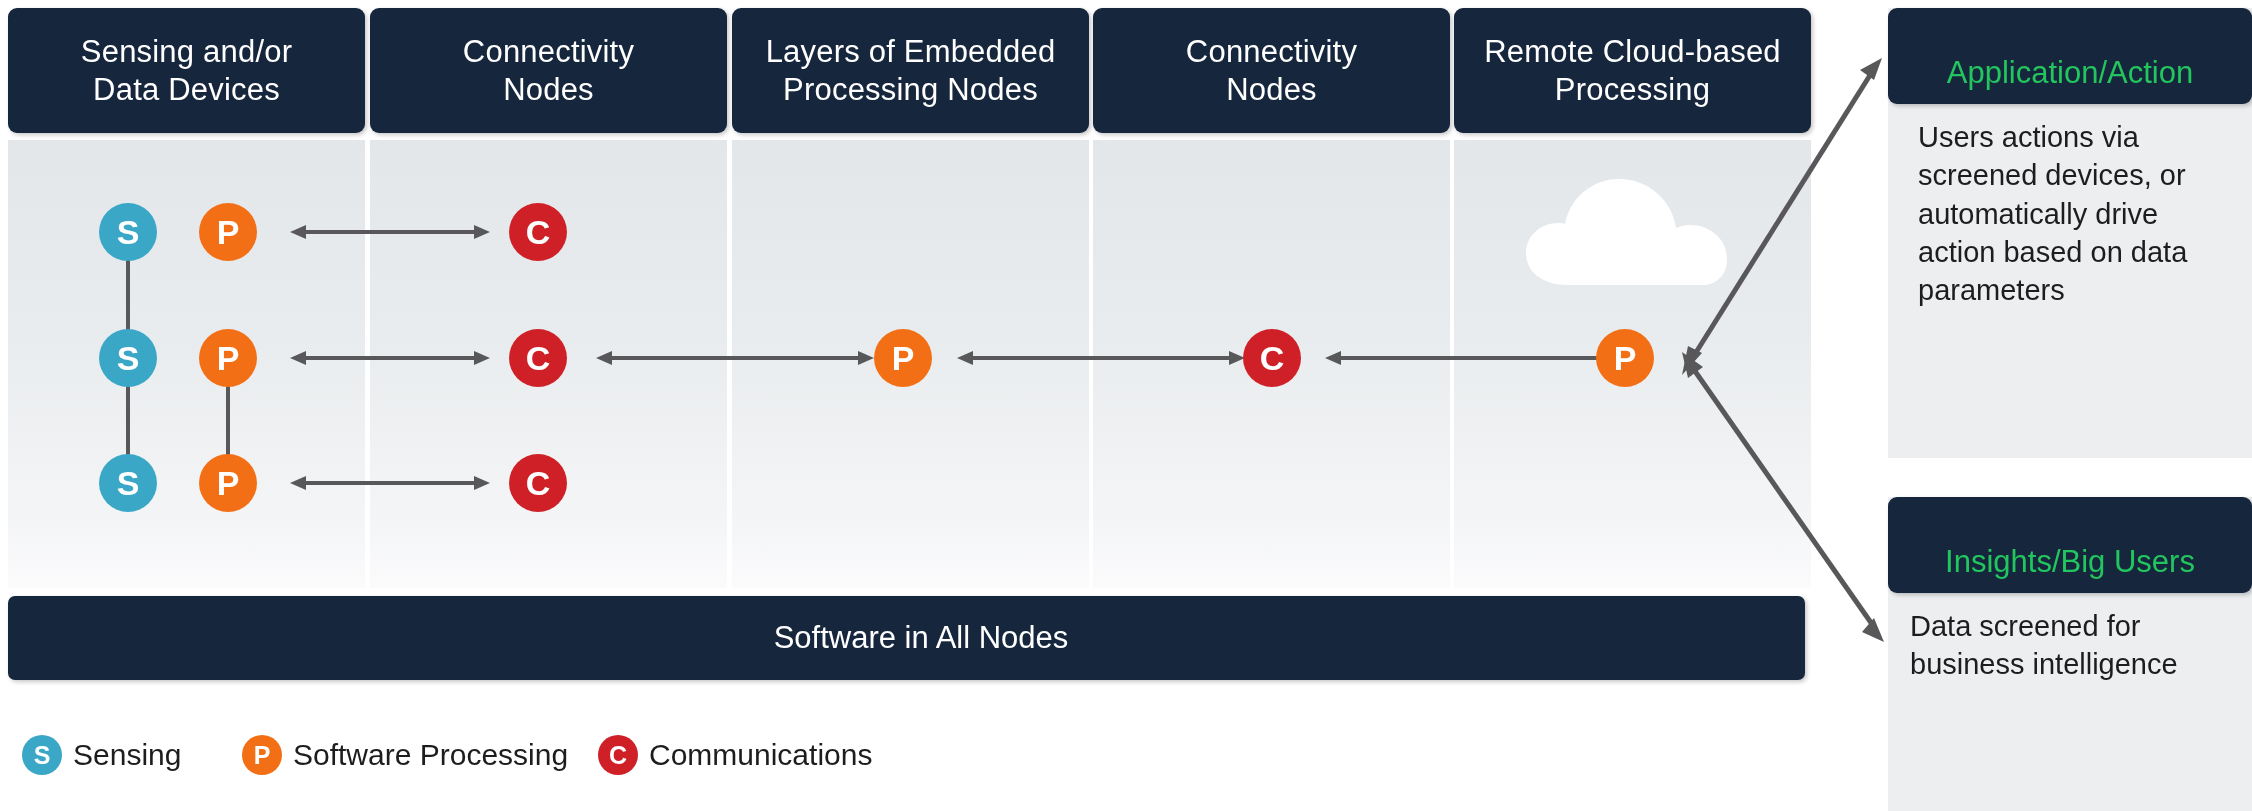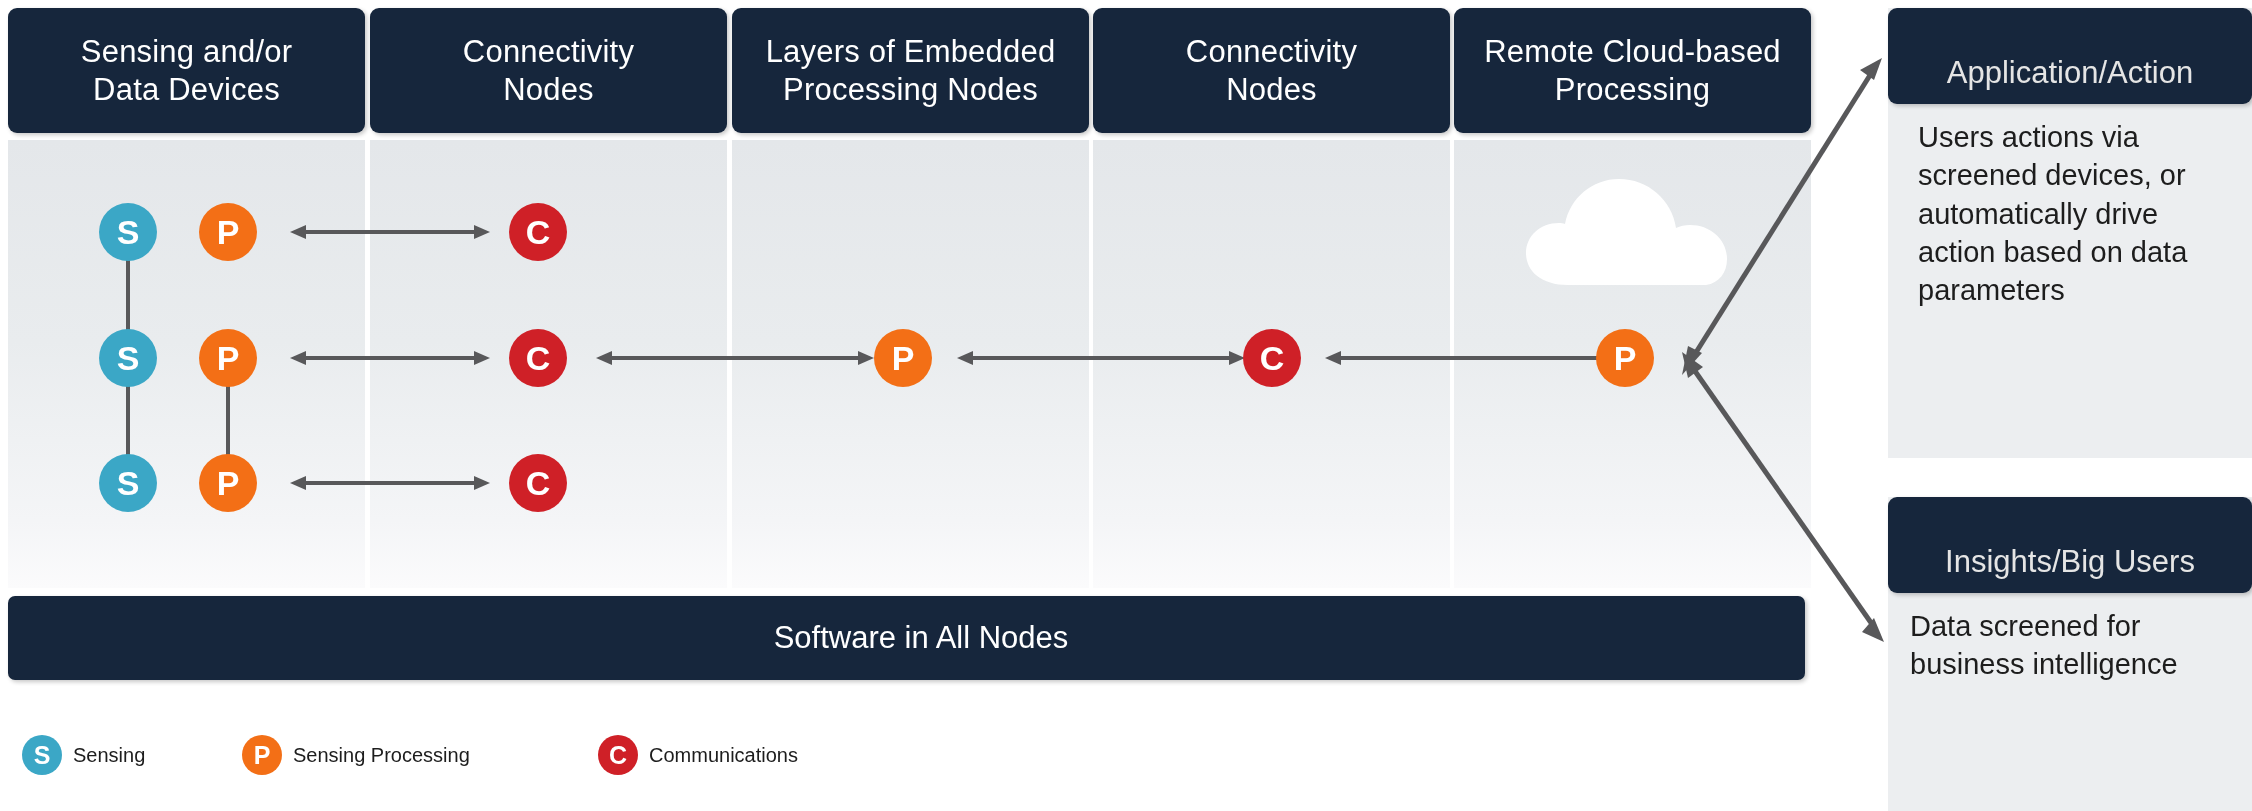--- a/index.html
+++ b/index.html
@@ -36,29 +36,29 @@
   #software-bar{position:absolute;left:8px;top:596px;width:1797px;height:84px;
       background:#16263c;border-radius:7px;box-shadow:2px 2px 4px rgba(0,0,0,.22);
       display:flex;align-items:center;justify-content:center;}
   #software-bar span{color:#fff;font-size:31px;margin-left:29px;}
 
   
   .rpanel{position:absolute;left:1888px;width:364px;background:#eceef0;}
   .rpanel .rhead{position:absolute;left:0;top:0;width:100%;height:96px;
       background:#16263c;border-radius:9px;box-shadow:2px 2px 4px rgba(0,0,0,.22);
       display:flex;align-items:center;justify-content:center;}
-  .rpanel .rhead span{color:#e5e5e5;font-size:31px;margin-top:34px;}
+  .rpanel .rhead span{color:#22c55e;font-size:31px;margin-top:34px;}
   .rpanel .rbody{position:absolute;left:0;width:100%;color:#1d1d1d;font-size:29px;line-height:1.32;}
 
   
   #legend{position:absolute;left:0;top:720px;width:900px;height:70px;}
   .leg-item{position:absolute;display:flex;align-items:center;}
   .leg-dot{width:40px;height:40px;border-radius:50%;display:flex;align-items:center;
       justify-content:center;color:#fff;font-size:25px;font-weight:bold;margin-right:11px;}
-  .leg-label{font-size:20px;color:#1d1d1d;white-space:nowrap;}
+  .leg-label{font-size:30px;color:#1d1d1d;white-space:nowrap;}
 </style>
 </head>
 <body>
 
 <div id="stage">
 
   <div class="col" style="left:8px;">
     <div class="col-body"></div>
     <div class="col-head">
       <span style="white-space:pre-line;">Sensing and/or
@@ -237,21 +237,21 @@
     <div class="leg-item" style="left:22px;top:15px;">
       <div class="leg-dot" style="background:#3ba7c6;">
         <span>S</span>
       </div>
       <div class="leg-label">Sensing</div>
     </div>
     <div class="leg-item" style="left:242px;top:15px;">
       <div class="leg-dot" style="background:#f36f16;">
         <span>P</span>
       </div>
-      <div class="leg-label">Sensing Processing</div>
+      <div class="leg-label">Software Processing</div>
     </div>
     <div class="leg-item" style="left:598px;top:15px;">
       <div class="leg-dot" style="background:#cf2027;">
         <span>C</span>
       </div>
       <div class="leg-label">Communications</div>
     </div>
   </div>
 
 </div>

